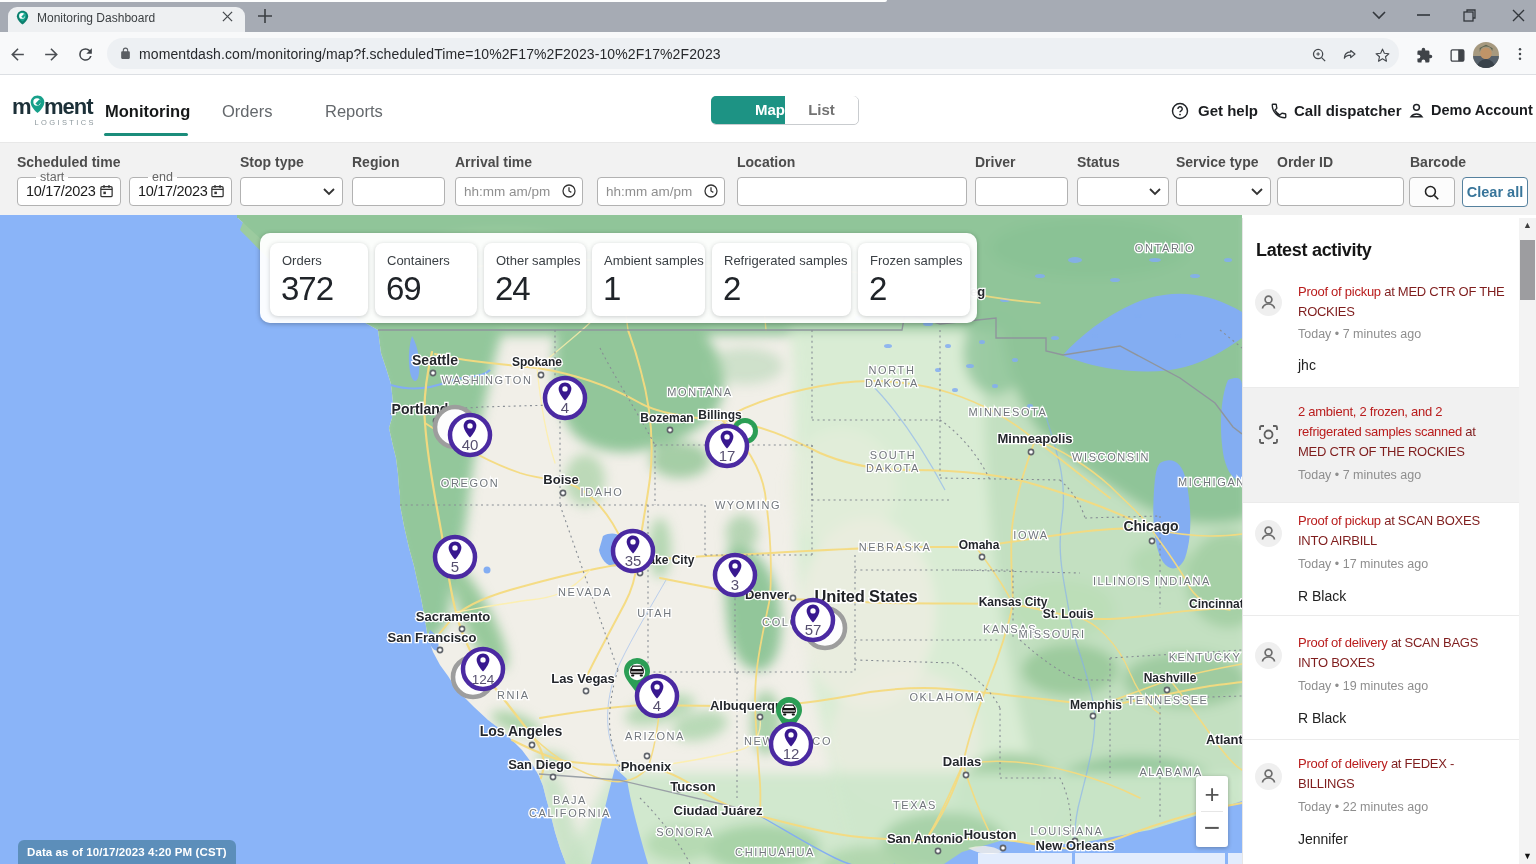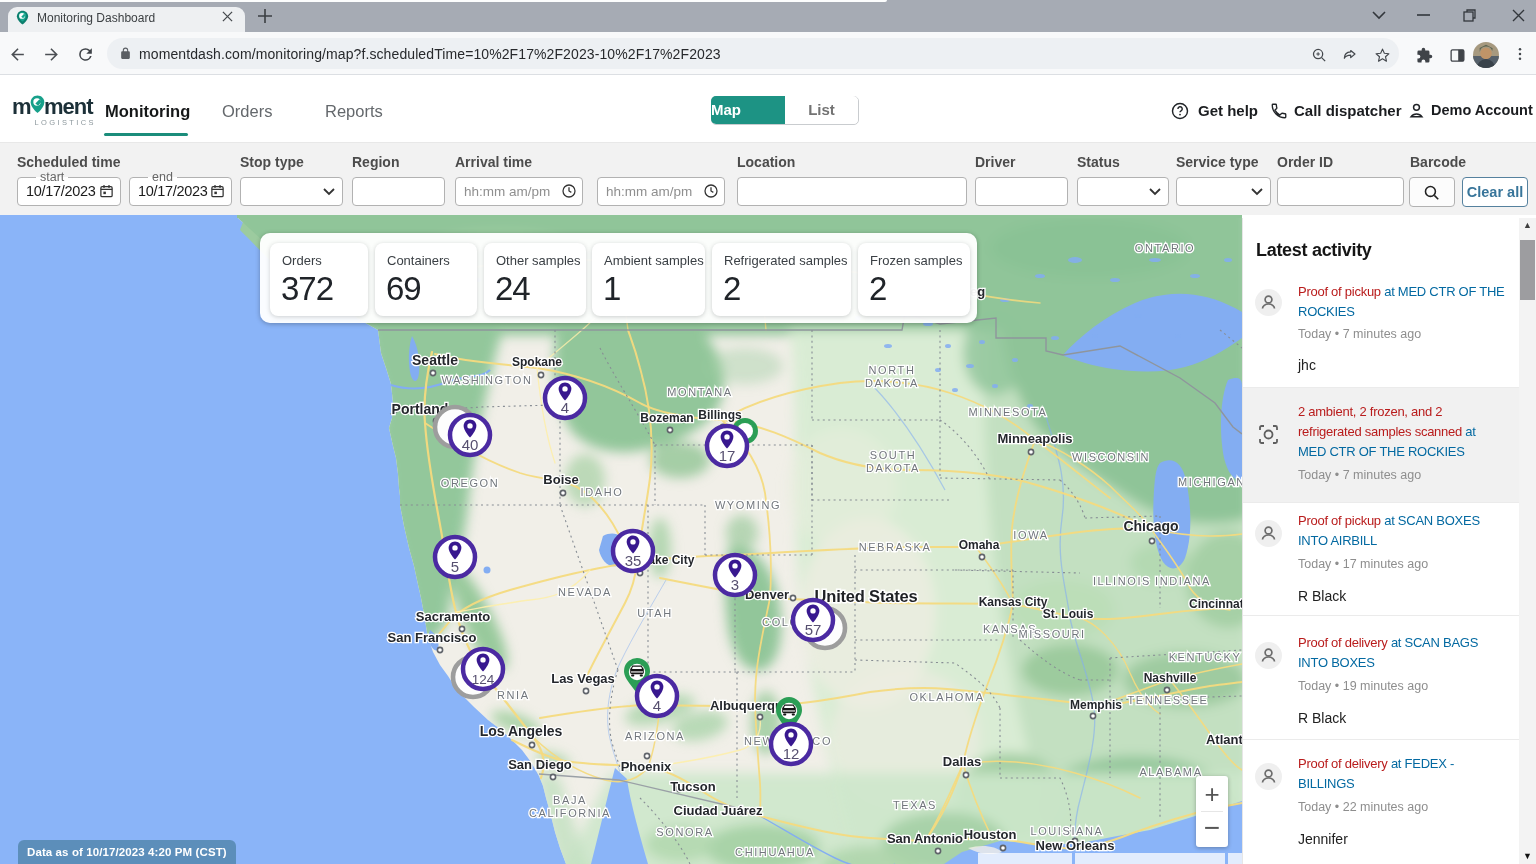--- a/index.html
+++ b/index.html
@@ -11,21 +11,21 @@
 #toolbar{position:absolute;top:32px;left:0;width:1536px;height:43px;background:#f8f9fa;border-bottom:1px solid #dcdfe3}
 #urlpill{position:absolute;top:38px;left:107px;width:1292px;height:31px;background:#edf0f3;border-radius:16px}
 #urltext{position:absolute;top:46px;left:139px;font-size:14px;color:#27292c;letter-spacing:0.1px}
 
 #appheader{position:absolute;top:77px;left:0;width:1536px;height:65px;background:#fff}
 #logo{position:absolute;top:90px;left:8px;width:95px;height:40px}
 .nav{position:absolute;top:102px;font-size:16.5px;color:#64686c;font-weight:400}
 #nav-mon{left:105px;color:#161819;font-weight:700}
 #monline{position:absolute;top:133px;left:104px;width:84px;height:3px;background:#1b8d7b;border-radius:2px}
 #toggle{position:absolute;top:96px;left:711px;width:148px;height:29px;border:1px solid #c9cccf;border-radius:5px;overflow:hidden}
-#tgmap{position:absolute;top:0;left:0;width:74px;height:28px;background:#1d9384;color:#fff;font-weight:700;font-size:15px;text-align:left;line-height:27px}
+#tgmap{position:absolute;top:0;left:0;width:74px;height:28px;background:#1d9384;color:#fff;font-weight:700;font-size:15px;text-align:right;line-height:27px}
 #tglist{position:absolute;top:0;left:74px;width:73px;height:28px;background:#fff;color:#737373;font-weight:700;font-size:15px;text-align:center;line-height:27px}
 .hlink{position:absolute;top:102px;font-size:15.5px;font-weight:700;color:#1b1d20;white-space:nowrap}
 
 #filterbar{position:absolute;top:142px;left:0;width:1536px;height:73px;background:#f2f2f2;border-top:1px solid #e8e8e8}
 .flabel{position:absolute;top:154px;font-size:14px;font-weight:700;color:#4c4c4c;white-space:nowrap}
 .finput{position:absolute;top:177px;height:29px;background:#fff;border:1px solid #b2b2b2;border-radius:4px}
 .notch{position:absolute;top:170px;font-size:12.5px;color:#666;padding:0 4px;background:linear-gradient(#f2f2f2 52%,#fff 52%)}
 .dateval{position:absolute;top:183px;font-size:14.5px;color:#1b1b1b;letter-spacing:-0.3px}
 .ph{position:absolute;top:184px;font-size:13.5px;color:#8f8f8f}
 .icoright{position:absolute;top:183px}
@@ -47,21 +47,21 @@
 #zdiv{position:absolute;top:35px;left:5px;width:22px;height:1px;background:#e6e6e6}
 #attrib{position:absolute;top:635px;left:978px;width:264px;height:11px;font-size:10px;color:#222;white-space:nowrap}
 .attrseg{background:rgba(255,255,255,0.75);padding:12px 4px;display:inline-block;height:28px;line-height:11px}
 
 #sidebar{position:absolute;top:0;left:1242px;width:277px;height:646px;background:#fff;border-left:1px solid #e6e6e6}
 
 .item{position:absolute;left:0;width:277px;border-bottom:1px solid #ebebeb}
 .icircle{position:absolute;left:1255px;width:27px;height:27px;border-radius:50%;background:#efefef;color:#6d6d6d}
 .iline{position:absolute;left:1298px;font-size:13px;letter-spacing:-0.26px;white-space:nowrap;color:#8e8e8e}
 .ib{font-weight:400;color:#b91c1c}
-.ig{color:#0369a1}
+.ig{color:#7f1d1d}
 .itime{position:absolute;left:1298px;font-size:12.5px;color:#8e8e8e}
 .iname{position:absolute;left:1298px;font-size:14px;color:#212121}
 
 #sbar{position:absolute;top:0;left:1519px;width:17px;height:646px;background:#f3f3f3}
 #sbthumb{position:absolute;top:22px;left:1520px;width:15px;height:60px;background:#9d9da0}
 .sarrow{position:absolute;width:17px;height:15px;text-align:center;font-size:9px;color:#3e3e3e;line-height:15px}
 </style></head><body>
 
 <div id="tabstrip"></div>
 <div id="topwhite"></div>

